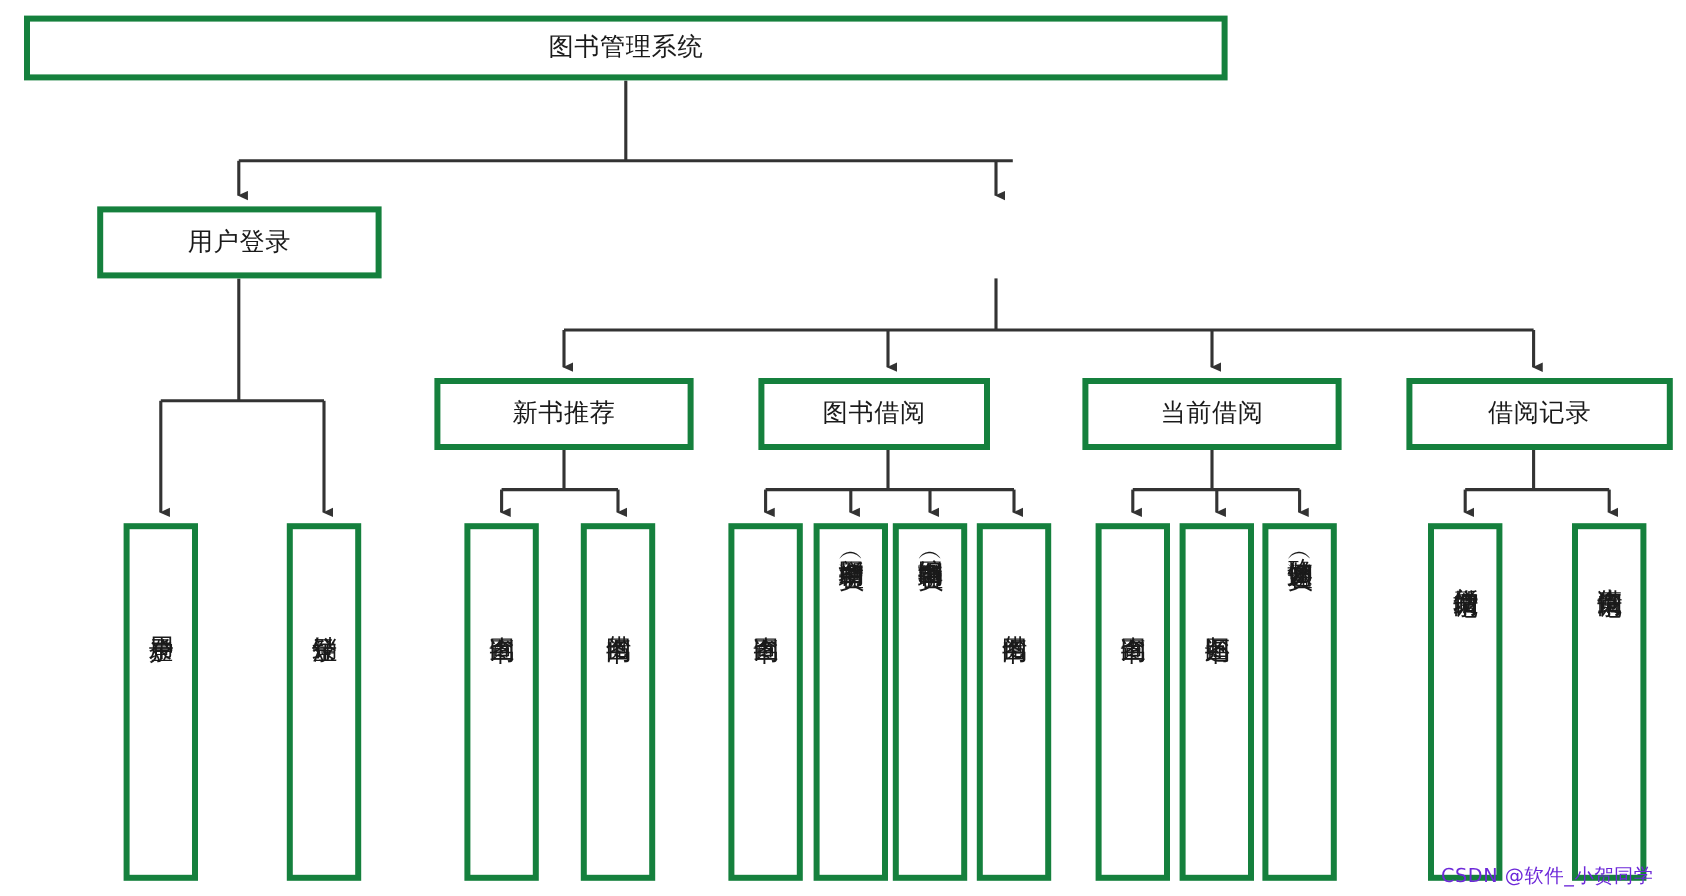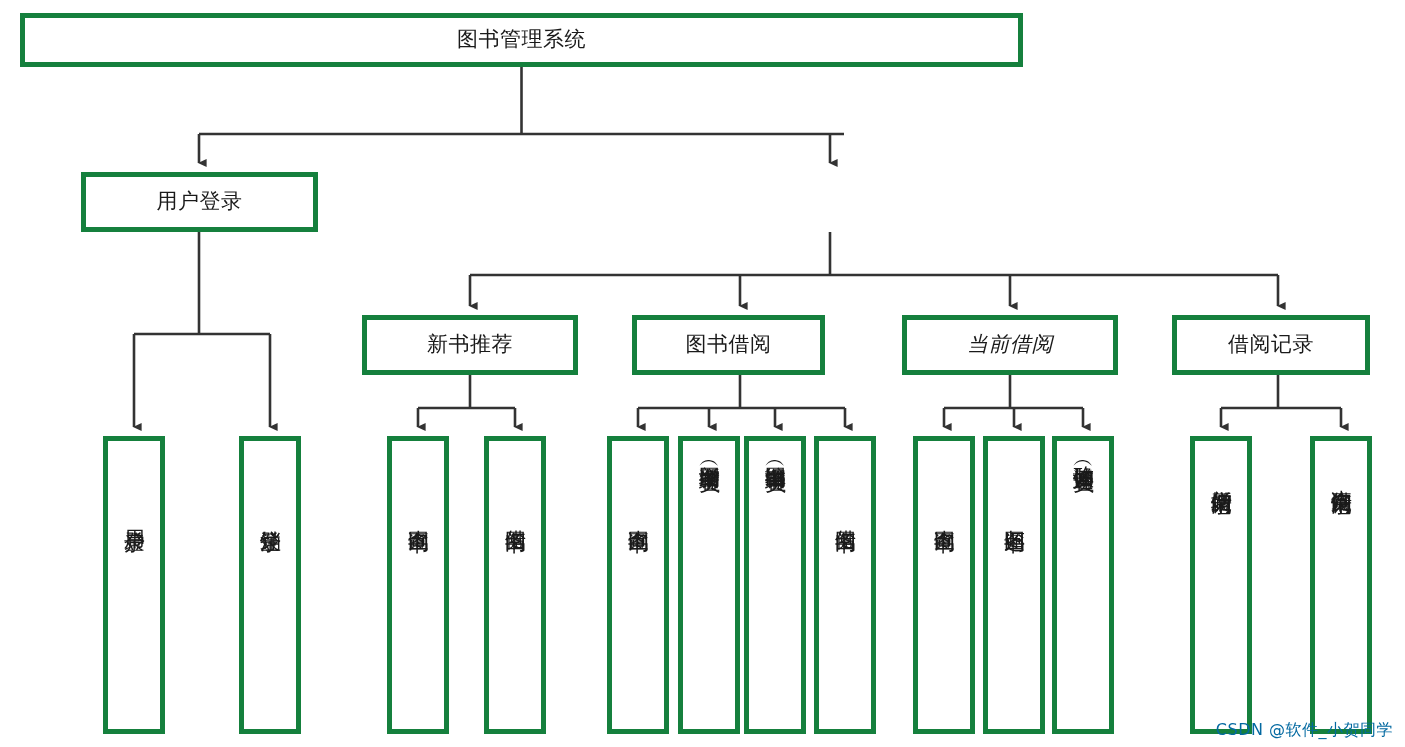--- a/index.html
+++ b/index.html
@@ -54,24 +54,24 @@
     line-height: 1.28;
     letter-spacing: 1px;
     color: #1a1a1a;
     white-space: nowrap;
   }
   .leaf-tall .vtext {
     font-size: 21px;
   }
   #watermark {
     position: absolute;
-    right: 12px;
+    right: 27px;
     bottom: 6px;
     font-size: 16px;
-    color: #0369a1;
+    color: #6d28d9;
     letter-spacing: 0.5px;
     white-space: nowrap;
     pointer-events: none;
     margin-left: 30px;
   }
 </style>
 </head>
 <body>
 
 <div id="diagram-root">
@@ -145,24 +145,24 @@
   <div class="node node-h" style="left:81px; top:172px; width:237px; height:60px;">
     <span>用户登录</span>
   </div>
 
   <div class="node node-h" style="left:362px; top:315px; width:216px; height:60px;">
     <span>新书推荐</span>
   </div>
   <div class="node node-h" style="left:632px; top:315px; width:193px; height:60px;">
     <span>图书借阅</span>
   </div>
-  <div class="node node-h" style="left:902px; top:315px; width:216px; height:60px;font-style:italic;">
+  <div class="node node-h" style="left:902px; top:315px; width:216px; height:60px;">
     <span>当前借阅</span>
   </div>
-  <div class="node node-h" style="left:1172px; top:315px; width:198px; height:60px;text-align:center;">
+  <div class="node node-h" style="left:1172px; top:315px; width:222px; height:60px;text-align:center;">
     <span>借阅记录</span>
   </div>
 
   <div class="node node-v" style="left:103px; top:436px; width:62px; height:298px; padding-top:72px;">
     <span class="vtext">用户登录</span>
   </div>
   <div class="node node-v" style="left:239px; top:436px; width:62px; height:298px; padding-top:72px;">
     <span class="vtext">注销登录</span>
   </div>
 

